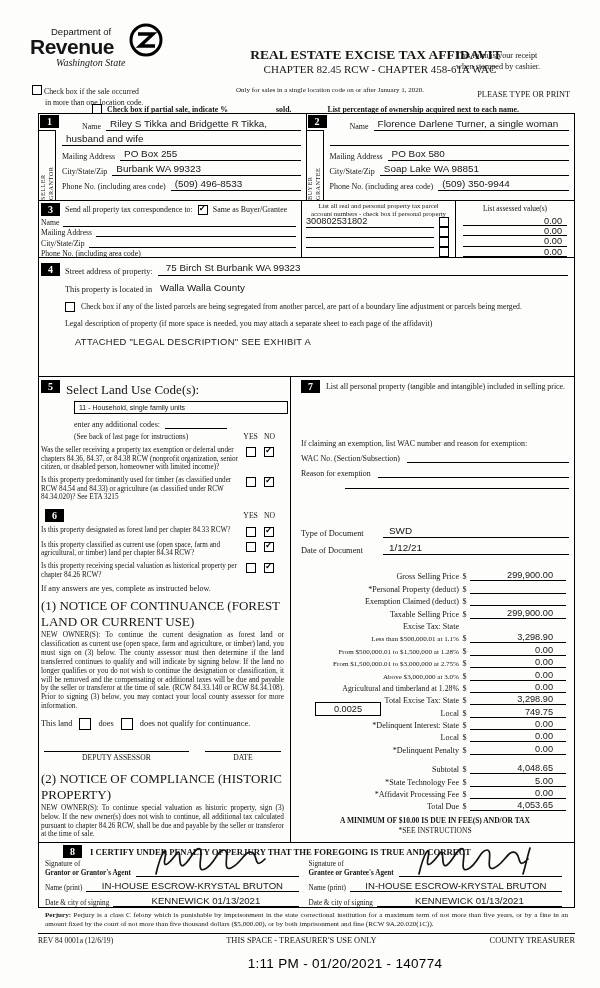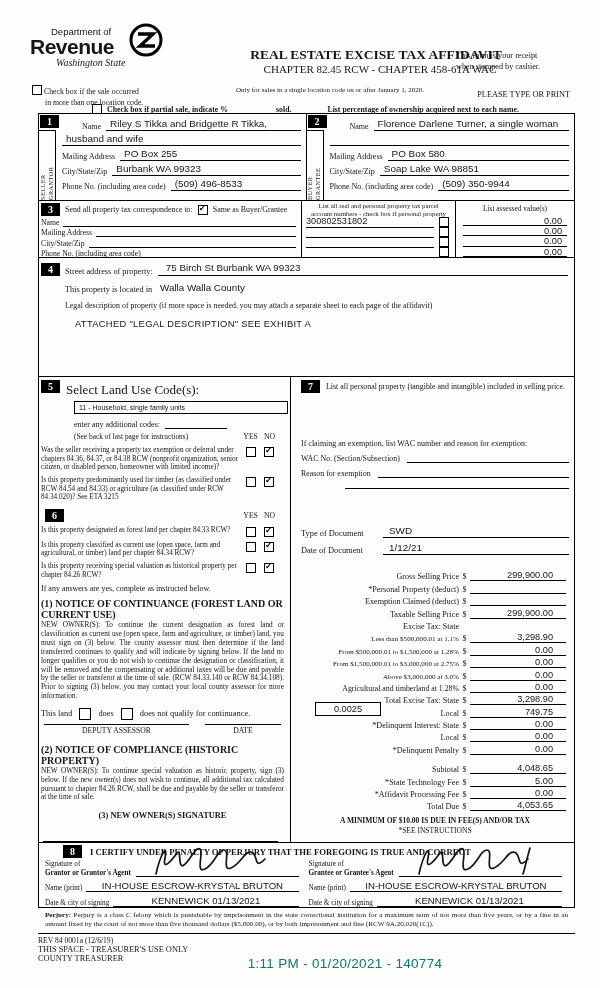--- a/index.html
+++ b/index.html
@@ -86,24 +86,24 @@
   .addl { margin:4px 0 0 33px; display:flex; align-items:flex-end; font-size:8px; height:11px; }
   .addl .ul { width:62px; border-bottom:1px solid #000; margin-left:5px; }
   .instr { margin:3px 0 0 33px; display:flex; font-size:7.4px; height:10px; }
   .yn { margin-left:auto; margin-right:9px; display:flex; gap:6px; font-size:7.7px;text-align:right; }
   .q-row { display:flex; margin-top:4px; }
   .q-text { flex:1; font-size:7.2px; line-height:1.2; padding-right:7px; }
   .q-boxes { width:30px; margin-right:8px; display:flex; gap:8px; padding-top:1px; }
   .s6-head { display:flex; margin-top:7px; align-items:center; }
   .s6-head .badge { margin-left:4px; }
   .note6 { font-size:8px; margin-top:5px; }
-  .n-title { font-size:10px; font-weight:bold; margin-top:5px; }
+  .n-title { font-size:13px; font-weight:normal; margin-top:5px; }
   .n-body { font-size:7.3px; line-height:1.21; text-align:justify; margin-top:1px; }
   .landq { margin-top:7px; font-size:8.4px; display:flex; align-items:center; gap:7px; }
-  .assessor-row { display:flex; gap:16px; padding:4px 3px; }
+  .assessor-row { margin-top:17px; display:flex; gap:16px; padding:4px 3px; }
   .assr { border-top:1px solid #000; text-align:center; font-size:7.6px; padding-top:1px; }
   .assr.deputy { flex:1.9; }
   .assr.date { flex:1; }
   .owner-sig { text-align:center; font-weight:bold; font-size:8.4px; margin-top:9px; }
   .print-line { margin:21px 6px 0 2px; border-bottom:1px solid #000; }
   .print-name { text-align:center; font-weight:bold; font-size:8.4px; margin-top:2px; }
 
   .gapA { height:46px; }
   .claim-note { font-size:8px; }
   .wr { display:flex; align-items:flex-end; margin-top:4px; height:11px; font-size:7.9px; }
@@ -137,26 +137,26 @@
   .sig-row { display:flex; align-items:flex-end; height:19px; }
   .sig-lbl { font-size:7.2px; line-height:1.15; white-space:nowrap; }
   .sig-line { flex:1; border-bottom:1px solid #000; position:relative; margin-left:5px; height:14px; }
   .sig-line svg { position:absolute; left:12px; bottom:-4px; overflow:visible; }
   .info-row { display:flex; align-items:flex-end; height:15px; }
   .info-lbl { font-size:7.2px; white-space:nowrap; padding-right:4px; }
   .info-val { flex:1; border-bottom:1px solid #000; text-align:center; font-family:"Liberation Sans",sans-serif; font-size:9.6px; white-space:nowrap; }
 
   .perjury { left:38px; top:908px; width:537px; box-sizing:border-box; border-bottom:1px solid #000;
              padding:3px 7px 4px 7px; font-size:7.15px; line-height:1.25; text-align:justify; }
-  .footer { left:38px; top:934px; width:537px; display:flex; justify-content:space-between; align-items:flex-start; padding-top:2px;flex-direction:column; }
+  .footer { left:38px; top:934px; width:537px; display:flex; justify-content:space-between; align-items:flex-start; padding-top:2px; }
   .f-rev { font-size:7.6px; }
   .f-mid { font-size:8.4px; }
   .f-right { font-size:8.4px; }
   .stamp { left:195px; top:956px; width:300px; text-align:center; font-family:"Liberation Sans",sans-serif;
-           font-size:13.5px; color:#0f766e; letter-spacing:0.3px; }
+           font-size:13.5px; color:#000000; letter-spacing:0.3px; }
 </style>
 </head>
 <body>
 
 <div class="page">
 
   <div class="abs logo">
     <div class="logo-dept">Department of</div>
     <div class="logo-rev">Revenue</div>
     <div class="logo-state">Washington State</div>
@@ -302,20 +302,24 @@
 
   <div class="abs sec4">
     <div class="s4-r1">
       <span class="badge">4</span>
       <span class="s4-lbl">Street address of property:</span>
       <span class="s4-line"><span class="s4-val">75 Birch St Burbank WA 99323</span></span>
     </div>
     <div class="s4-r2">
       <span class="s4-lbl">This property is located in</span>
       <span class="s4-val">Walla Walla County</span>
+    </div>
+    <div class="s4-r3">
+      <span class="cb"></span>
+      <span>Check box if any of the listed parcels are being segregated from another parcel, are part of a boundary line adjustment or parcels being merged.</span>
     </div>
     <div class="s4-r4">Legal description of property (if more space is needed, you may attach a separate sheet to each page of the affidavit)</div>
     <div class="s4-r5">ATTACHED  "LEGAL DESCRIPTION"  SEE EXHIBIT A</div>
   </div>
 
   <div class="abs cols">
     <div class="col-l">
       <div class="s5-head">
         <span class="badge">5</span>
         <span class="sec-title">Select Land Use Code(s):</span>

